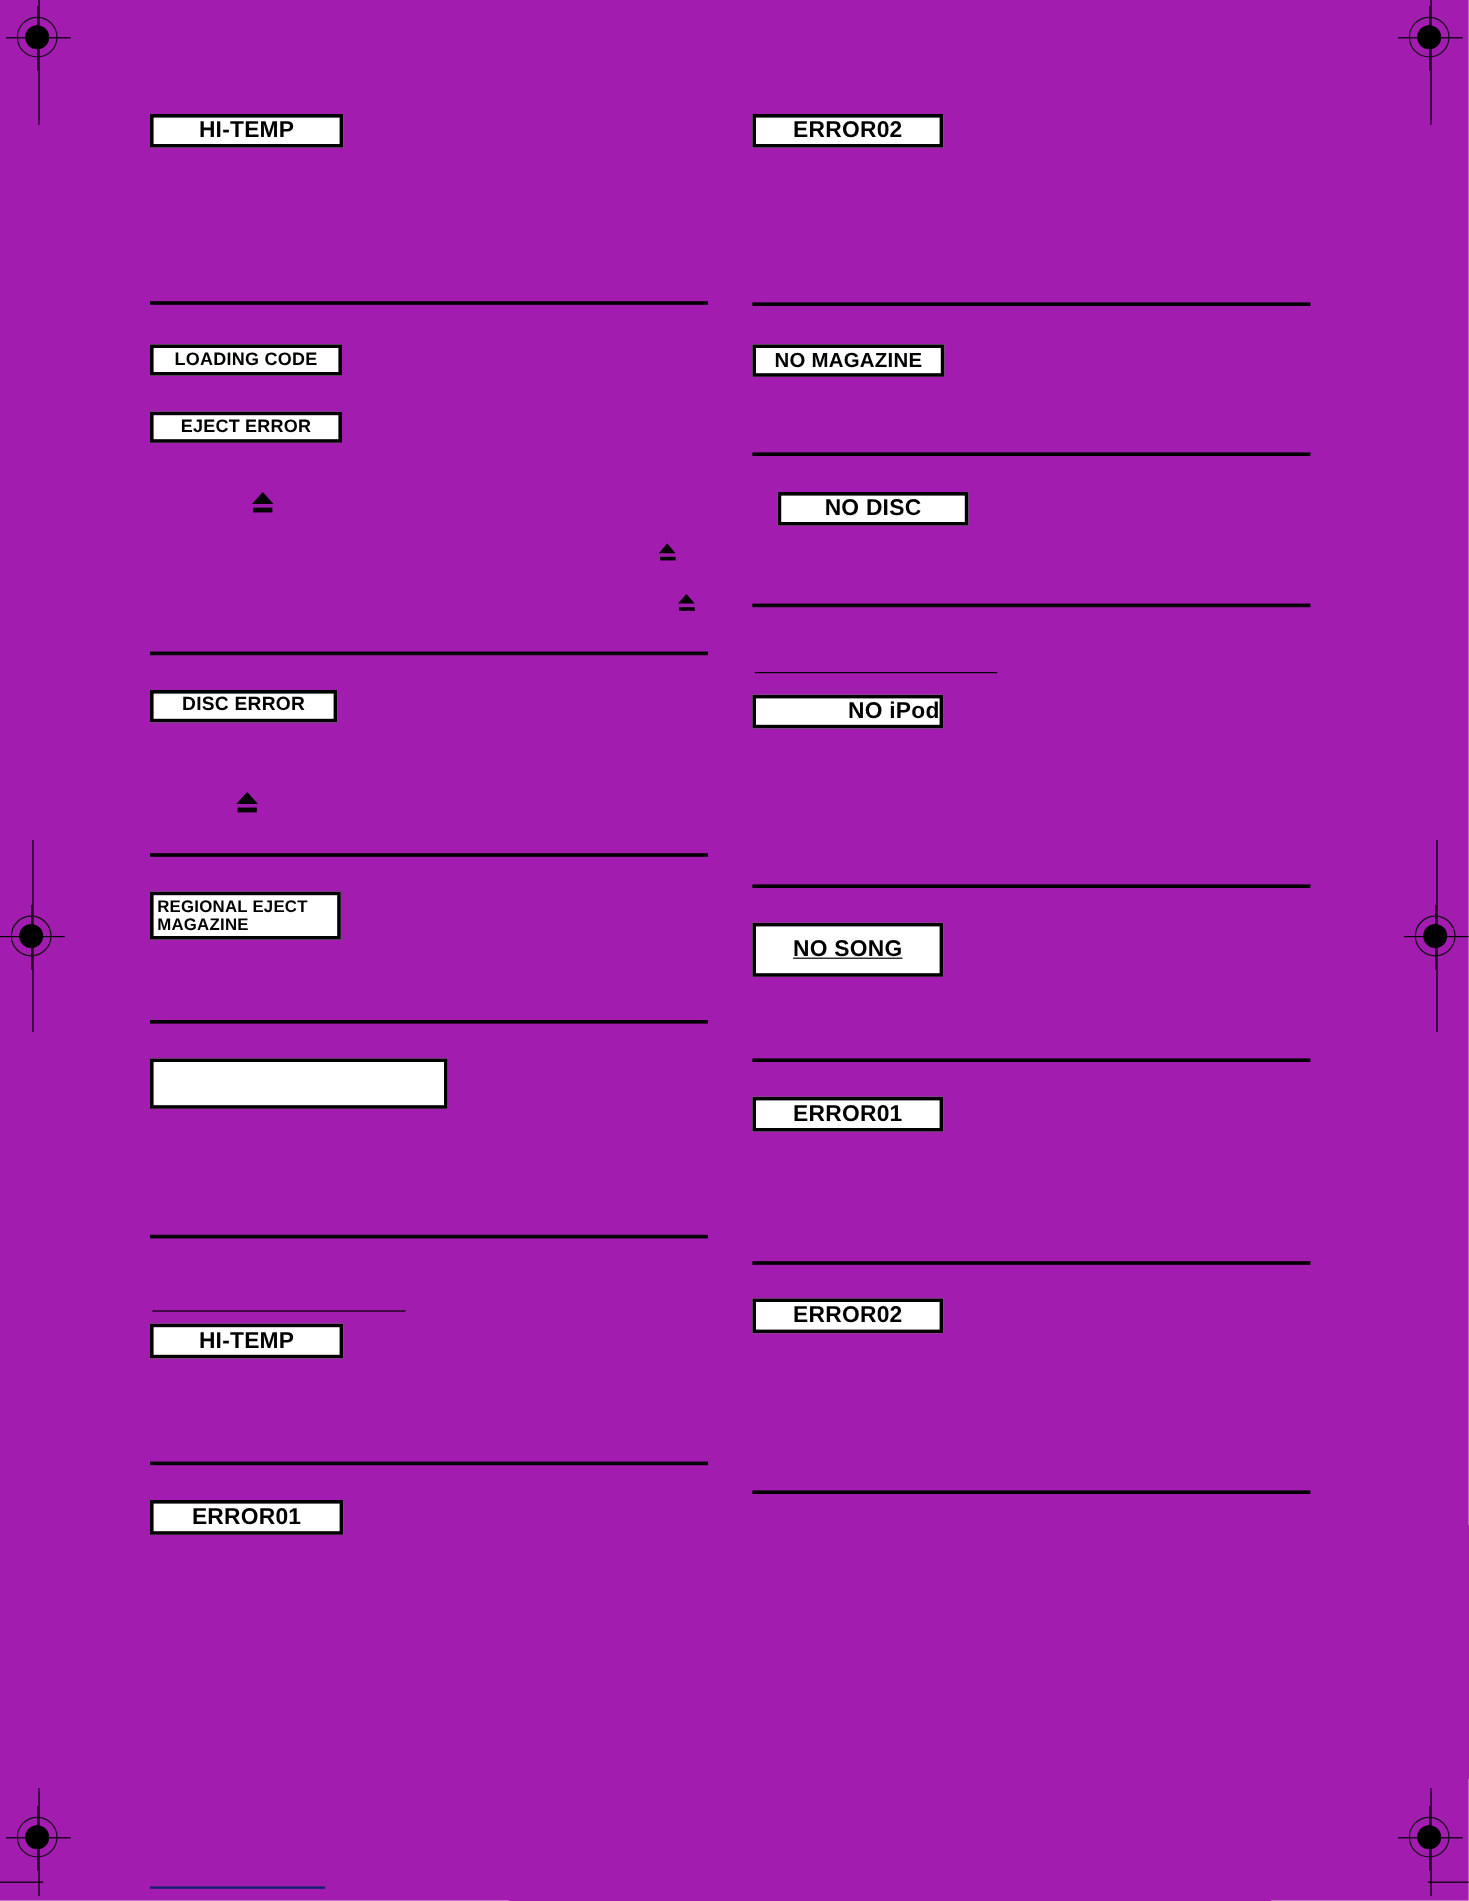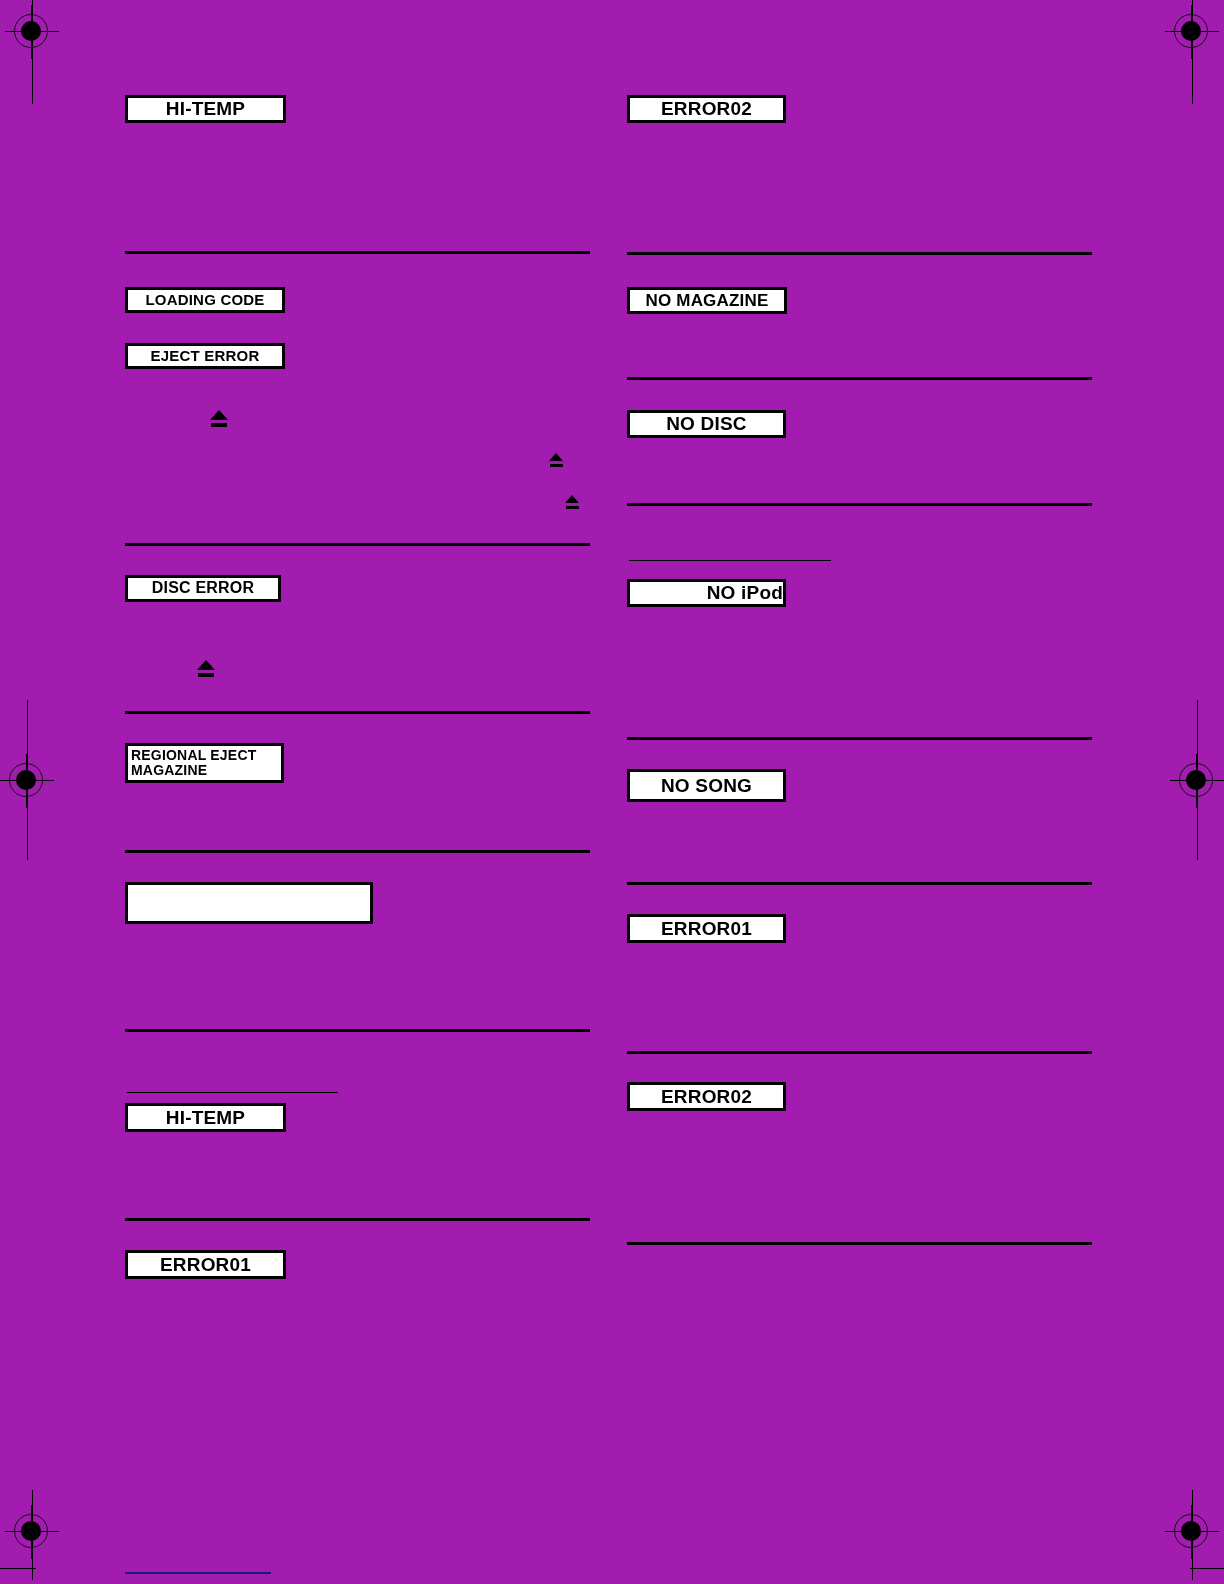--- a/index.html
+++ b/index.html
@@ -232,27 +232,27 @@
     <div class="rule-thick" style="left: 627px; top: 882px; width: 465px;"></div>
     <div class="rule-thick" style="left: 627px; top: 1051px; width: 465px;"></div>
     <div class="rule-thick" style="left: 627px; top: 1242px; width: 465px;"></div>
     <div class="rule-thin" style="left: 629px; top: 560px; width: 202px;"></div>
     <div class="msgbox" style="left: 627px; top: 95px; width: 159px; height: 28px; font-size: 19px; border-width: 3px;">
       <span>ERROR02</span>
     </div>
     <div class="msgbox" style="left: 627px; top: 287px; width: 160px; height: 27px; font-size: 17px; border-width: 3px;">
       <span>NO MAGAZINE</span>
     </div>
-    <div class="msgbox" style="left: 627px; top: 410px; width: 159px; height: 28px; font-size: 19px; border-width: 3px;">
+    <div class="msgbox" style="left: 648px; top: 410px; width: 159px; height: 28px; font-size: 19px; border-width: 3px;">
       <span>NO DISC</span>
     </div>
     <div class="msgbox" style="left: 627px; top: 579px; width: 159px; height: 28px; font-size: 19px; border-width: 3px; justify-content: flex-end;">
       <span>NO iPod</span>
     </div>
-    <div class="msgbox" style="left: 627px; top: 769px; width: 159px; height: 33px; font-size: 19px; border-width: 3px;">
+    <div class="msgbox" style="left: 627px; top: 769px; width: 159px; height: 45px; font-size: 19px; border-width: 3px; text-decoration: underline;">
       <span>NO SONG</span>
     </div>
     <div class="msgbox" style="left: 627px; top: 914px; width: 159px; height: 29px; font-size: 19px; border-width: 3px;">
       <span>ERROR01</span>
     </div>
     <div class="msgbox" style="left: 627px; top: 1082px; width: 159px; height: 29px; font-size: 19px; border-width: 3px;">
       <span>ERROR02</span>
     </div>
     <div class="rule-navy" style="left: 125px; top: 1572px; width: 146px; background: rgb(20, 32, 110);"></div>
   </div>

